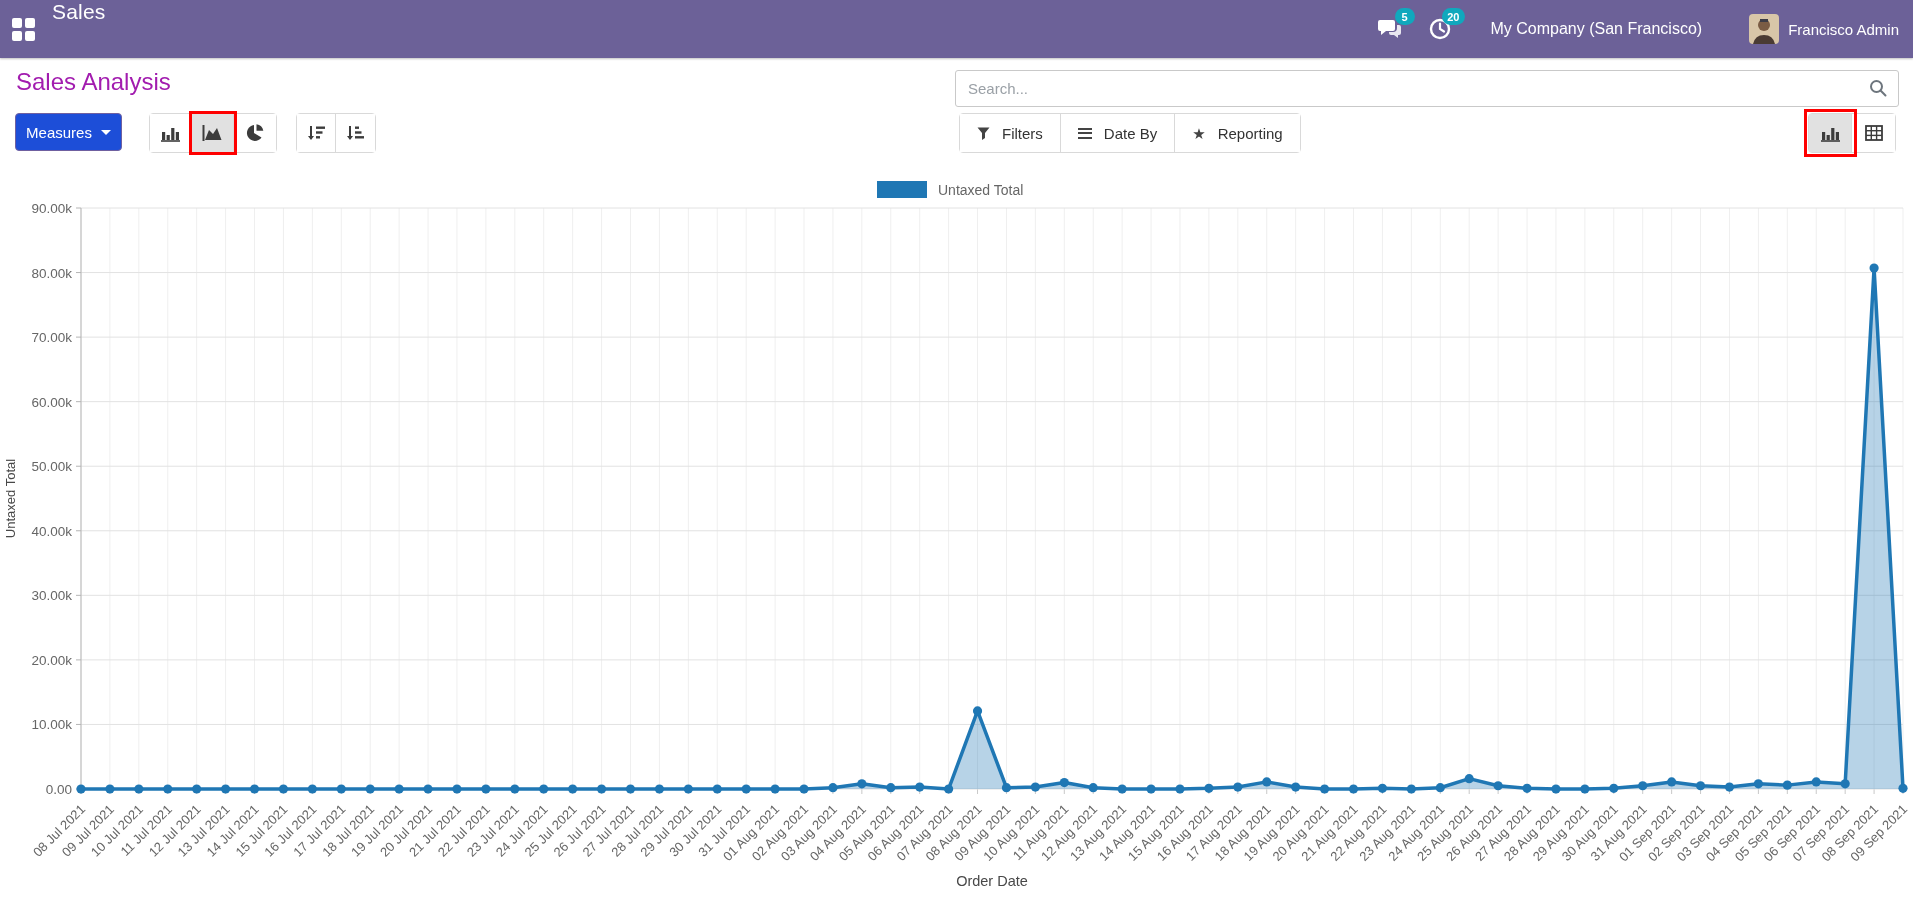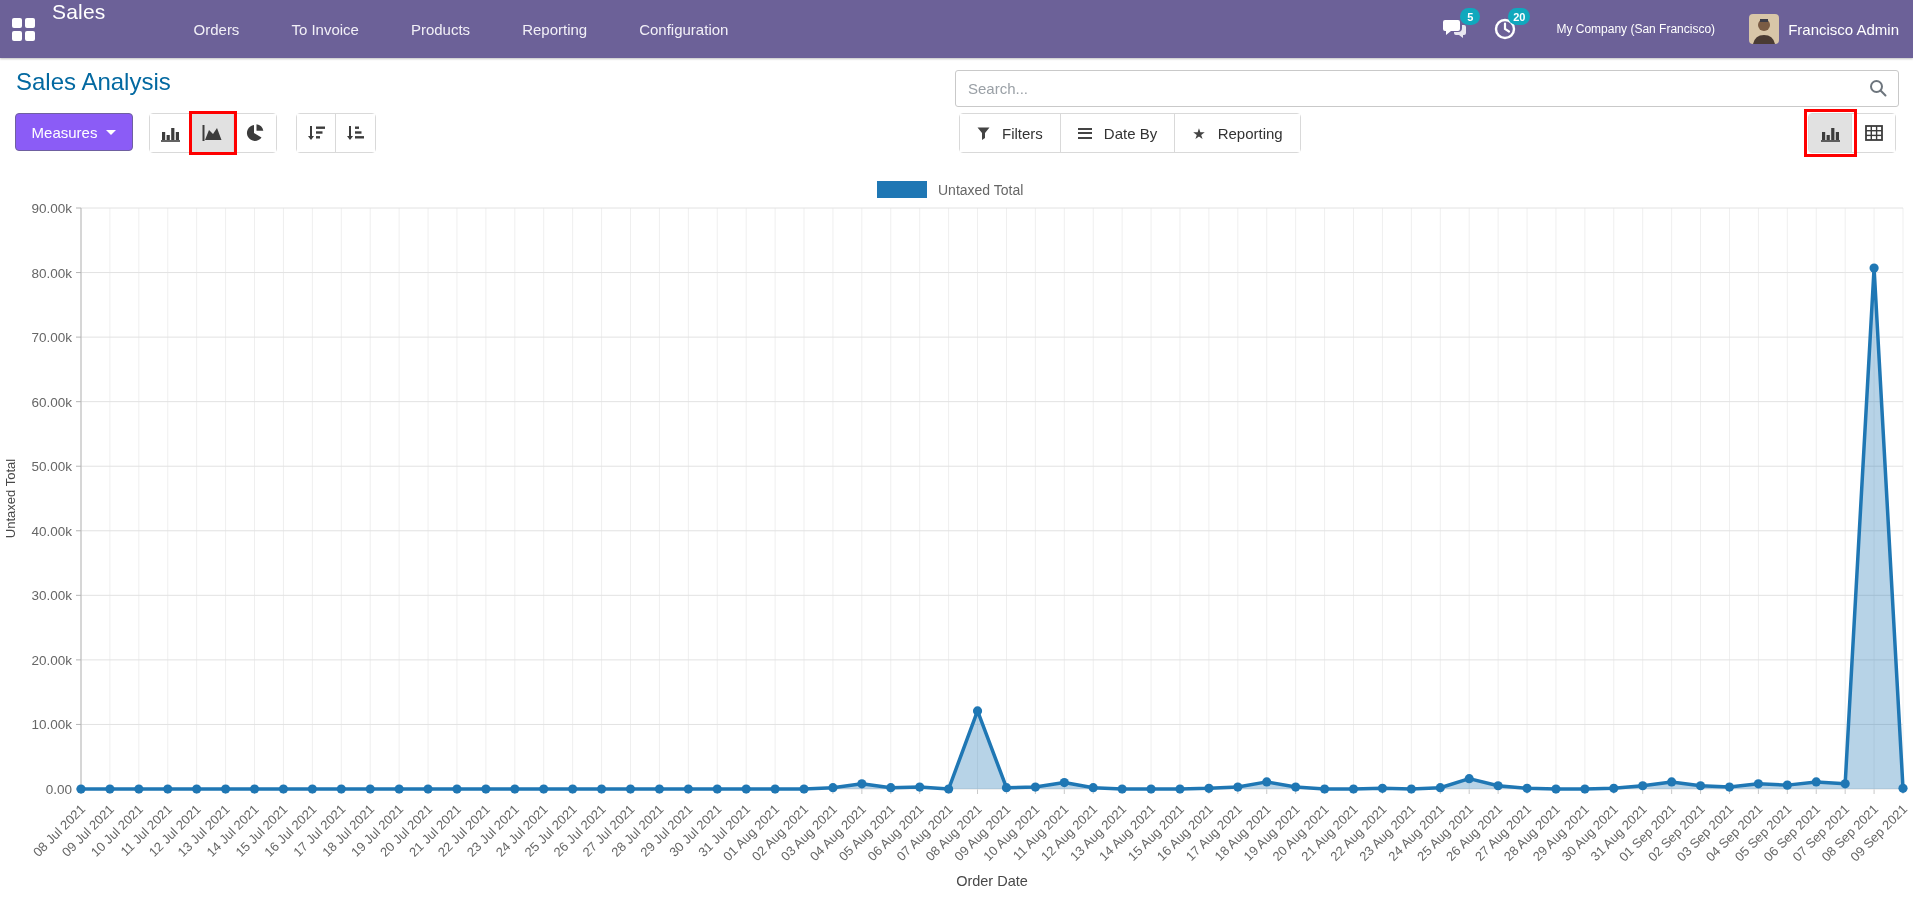--- a/index.html
+++ b/index.html
@@ -14,36 +14,36 @@
   .apps-grid { display:grid; grid-template-columns:10px 10px; grid-template-rows:10px 10px; gap:3px; }
   .apps-grid div { background:#fff; border-radius:2px; }
   .brand { font-size:21px; font-weight:500; margin:0 14px 0 6px; letter-spacing:.2px; }
   .nav-menu { display:flex; align-items:center; height:58px; margin-left:48px; }
   .nav-menu a { color:#f2f0f7; font-size:15px; padding:0 26px; height:58px; display:flex; align-items:center; text-decoration:none; cursor:pointer; }
   .nav-right { margin-left:auto; display:flex; align-items:center; height:58px; padding-right:14px; }
   .nav-icon { position:relative; width:34px; height:34px; display:flex; align-items:center; justify-content:center; margin-right:16px; cursor:pointer; }
   .badge { position:absolute; top:-4px; right:-8px; min-width:20px; height:17px; padding:0 5px;
     background:#10a8bd; color:#fff; font-size:11px; font-weight:bold; border-radius:9px;
     display:flex; align-items:center; justify-content:center; }
-  .company { font-size:12px; margin:0 34px 0 18px; cursor:pointer; }
+  .company { font-size:16px; margin:0 47px 0 18px; cursor:pointer; }
   .avatar { width:30px; height:30px; border-radius:4px; overflow:hidden; margin-right:9px; cursor:pointer; }
   .username { font-size:15px; cursor:pointer; }
 
   
-  .page-title { position:absolute; top:68px; left:16px; font-size:24px; color:#0369a1; }
+  .page-title { position:absolute; top:68px; left:16px; font-size:24px; color:#a21caf; }
   .searchbox { position:absolute; top:70px; left:955px; width:944px; height:37px; }
   .searchbox input { width:100%; height:100%; border:1px solid #c9c9c9; border-radius:3px;
     padding:0 36px 0 12px; font-size:15px; color:#444; font-family:"Liberation Sans",sans-serif; outline:none; }
   .searchbox input::placeholder { color:#9aa0a6; }
   .search-glyph { position:absolute; right:12px; top:9px; cursor:pointer; }
 
   .row2 { position:absolute; top:113px; left:0; width:1913px; height:38px; }
   .btn, .grp-btn { height:38px; display:inline-flex; align-items:center; justify-content:center;
     font-size:15px; color:#333; background:#fff; cursor:pointer; }
-  .measures { position:absolute; left:15px; width:118px; background:#8b5cf6; color:#fff;
+  .measures { position:absolute; left:15px; width:107px; background:#1d4ed8; color:#fff;
     border:1px solid #6f60a0; border-radius:4px; }
   .caret-down { width:0; height:0; border-left:5px solid transparent; border-right:5px solid transparent;
     border-top:5px solid #fff; margin-left:9px; }
   .btn-group { position:absolute; display:inline-flex; border:1px solid #d9d9d9; border-radius:4px; background:#fff; }
   .btn-group .grp-btn { border-right:1px solid #d9d9d9; }
   .btn-group .grp-btn:last-child { border-right:none; }
   .grp-btn.active { background:#e1e1e1; }
   .red-outline { outline:3px solid #fe0000; outline-offset:0; z-index:3; }
   .red-outline-tall { outline:3px solid #fe0000; outline-offset:2px; z-index:3; }
   #chart-type-group { left:149px; } #chart-type-group .grp-btn { width:42px; }
@@ -69,27 +69,20 @@
 <header class="navbar">
   <div class="apps-btn">
     <div class="apps-grid">
         <div></div>
         <div></div>
         <div></div>
         <div></div>
       </div>
   </div>
   <div class="brand">Sales</div>
-  <nav class="nav-menu">
-    <a>Orders</a>
-    <a>To Invoice</a>
-    <a>Products</a>
-    <a>Reporting</a>
-    <a>Configuration</a>
-  </nav>
   <div class="nav-right">
     <div class="nav-icon">
       <svg width="24" height="22" viewBox="0 0 24 22">
         <path d="M2 2 h13 a2 2 0 0 1 2 2 v7 a2 2 0 0 1 -2 2 h-7 l-5 4 v-4 h-1 a2 2 0 0 1 -2 -2 v-7 a2 2 0 0 1 2 -2 z" fill="#fff"></path>
         <path d="M19 7 h2 a2 2 0 0 1 2 2 v6 a2 2 0 0 1 -2 2 h-1 v3 l-4 -3 h-3 a2 2 0 0 1 -2 -2 v-1 h4 a4 4 0 0 0 4 -4 z" fill="#fff" opacity=".85"></path>
       </svg>
       <span class="badge">5</span>
     </div>
     <div class="nav-icon">
       <svg width="24" height="24" viewBox="0 0 24 24">

